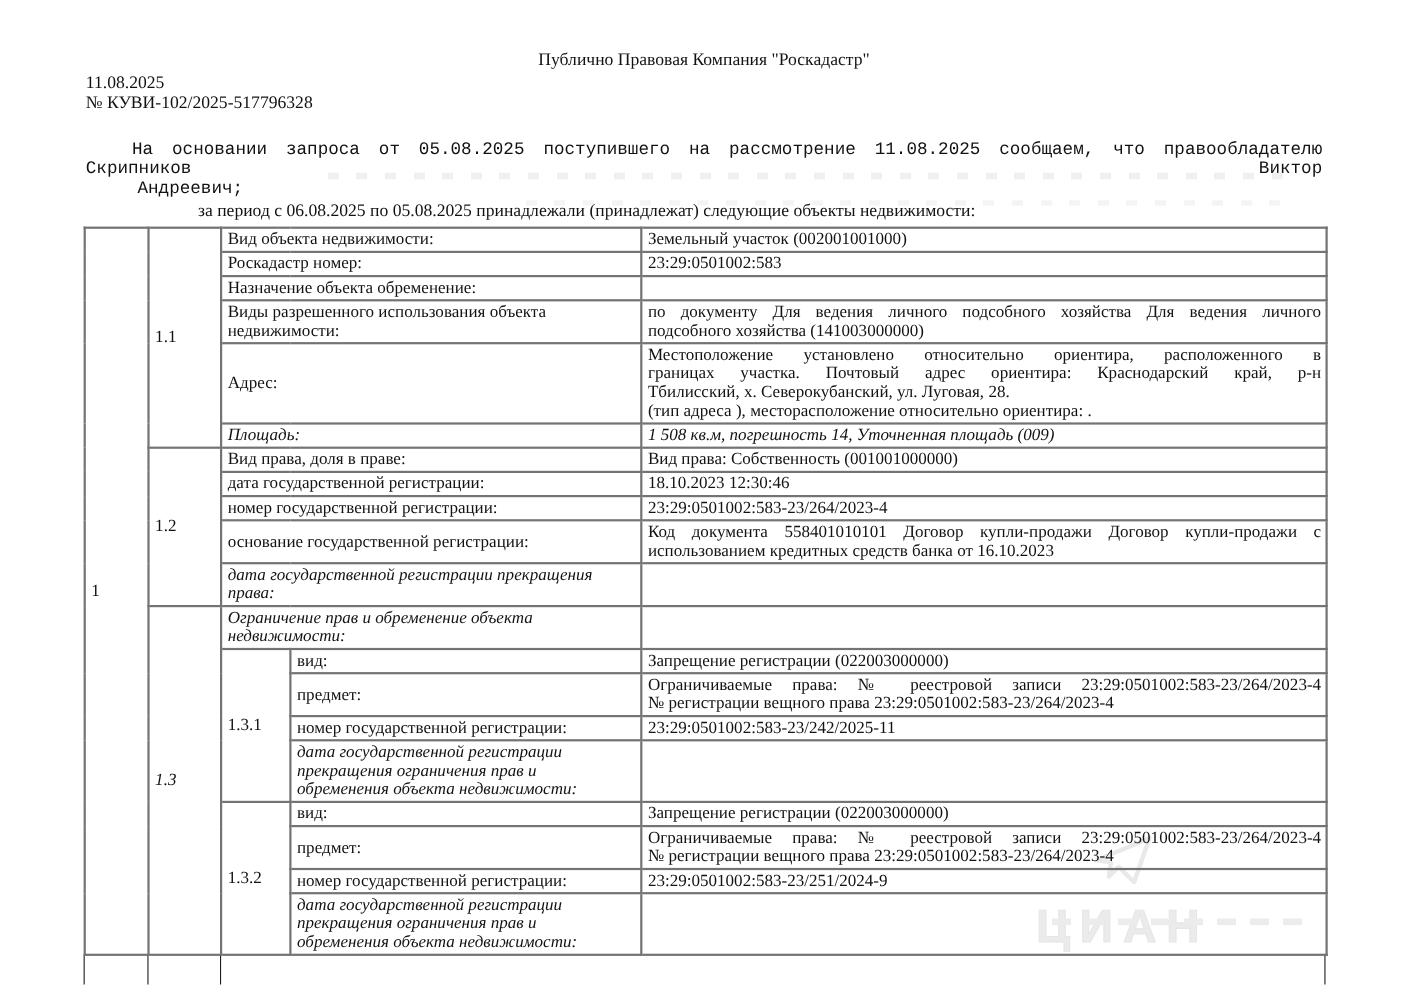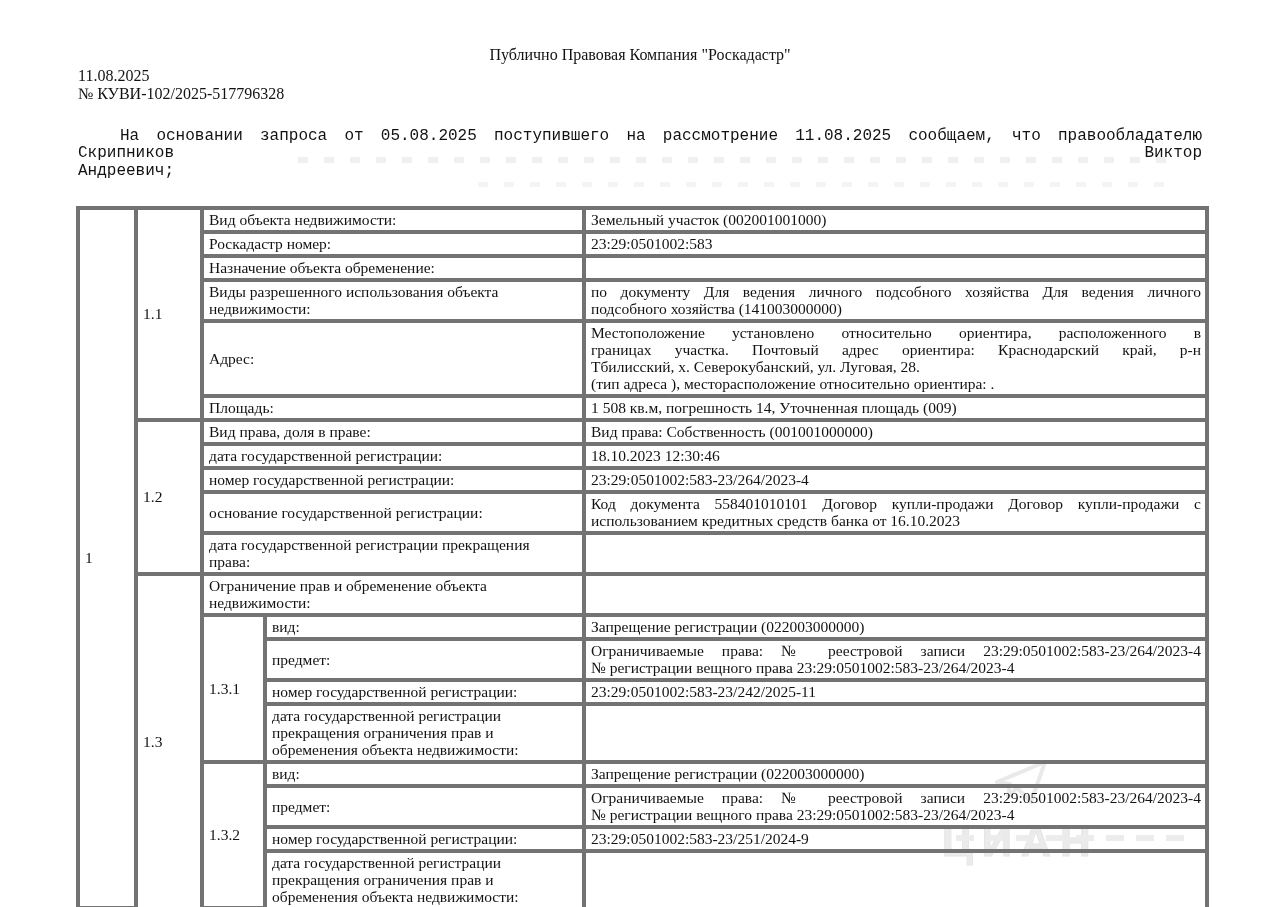--- a/index.html
+++ b/index.html
@@ -9,41 +9,41 @@
     position:relative;overflow:hidden;
   }
   .hdr-org{ text-align:center; margin-top:46px; font-size:16px; }
   .hdr-title{ text-align:center; font-weight:bold; font-size:16px; margin-top:5px; }
   .doc-line{
     display:flex; justify-content:space-between;
     margin:3px 77px 0 78px; font-size:16px;flex-direction:column;
   }
   .intro{ margin:25px 78px 0 78px; font-size:16px; line-height:17px;font-family:Liberation Mono, monospace; }
   .intro-l1{ text-align:justify; text-align-last:justify; text-indent:42px; }
-  .intro-l2{ margin-top:1px; }
+  .intro-l2{ margin-top:1px;margin-left:47px; }
   .period-line{ margin:3px 78px 0 78px; padding-left:102px; font-size:16px; }
 
   .tblwrap{ position:absolute; left:76px; top:206px; width:1129px; z-index:2; }
   table.egrn{
     border-collapse:collapse; table-layout:fixed; width:1129px;
     font-size:15.5px;
   }
   col.c1{width:58px;} col.c2{width:66px;} col.c3{width:63px;}
   col.c4{width:319px;} col.c5{width:623px;}
   table.egrn td{
-    border:4px solid #737373;
+    border:2px solid #737373;
     padding:1px 4px 2px 5px;
     line-height:17px;
     vertical-align:middle;
     overflow:hidden;
     background:transparent;
   }
   td.num{ padding-left:3px; vertical-align:middle;margin-top:11px; }
   td.value{ padding-left:4px; }
-  tr.sep td{ border-bottom-width:2px; }
+  tr.sep td{ border-bottom-width:2px;font-style:italic; }
   td.bt2{ border-top-width:2px; }
   td.nb{ border-bottom:none; }
   .ln{ white-space:nowrap; }
   .stretch{ text-align:justify; text-align-last:justify; white-space:normal; }
 
   .ext{ position:relative; height:26px; }
   .ext i{ position:absolute; top:0; width:1px; height:26px; background:#1c1c1c; display:block; }
   .ext .e1{left:0;} .ext .e2{left:58px;} .ext .e3{left:124px;} .ext .e4{left:1128px;}
 
   .artifact{ position:absolute; z-index:1;
@@ -74,20 +74,21 @@
   <div class="doc-line">
     <span>11.08.2025</span>
     <span>№ КУВИ-102/2025-517796328</span>
   </div>
 
   <div class="intro">
     <div class="intro-l1">На основании запроса от 05.08.2025 поступившего на рассмотрение 11.08.2025 сообщаем, что правообладателю Скрипников Виктор</div>
     <div class="intro-l2">Андреевич;</div>
   </div>
 
+  <div class="period-line">за период с 06.08.2025 по 05.08.2025 принадлежали (принадлежат) следующие объекты недвижимости:</div>
 
   <div class="artifact artifact-a"></div>
   <div class="artifact artifact-b"></div>
 
   <div class="watermark">
     <svg width="52" height="44" viewBox="0 0 26 22">
       <path d="M1 11 L25 1 L18 21 L11 14 L6.5 18.5 L7.5 12 Z" fill="none" stroke="#e9e9e9" stroke-width="2" stroke-linejoin="round"></path>
     </svg>
     <span>ЦИАН</span>
   </div>

